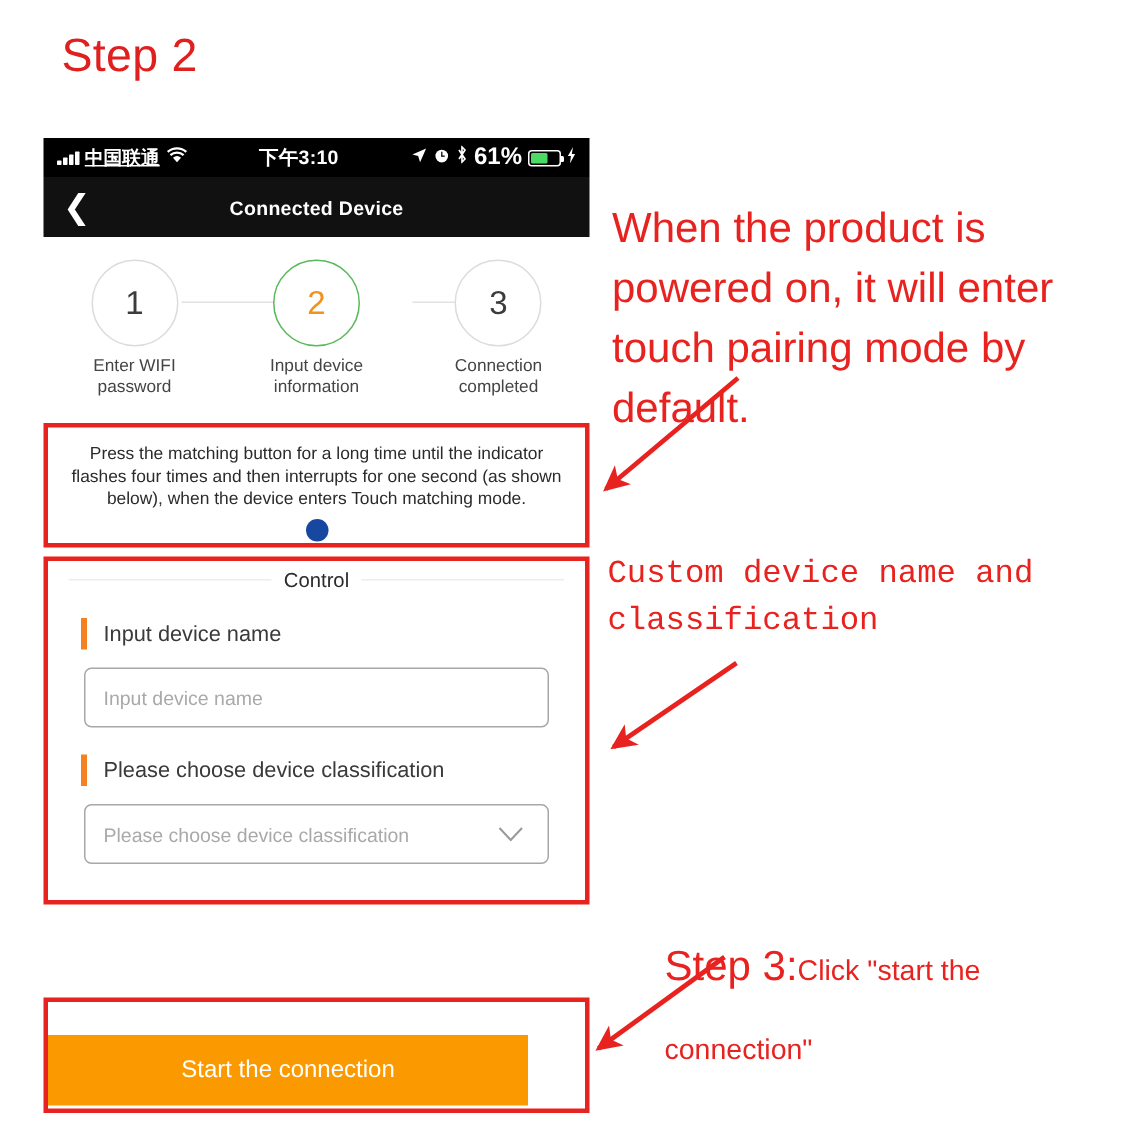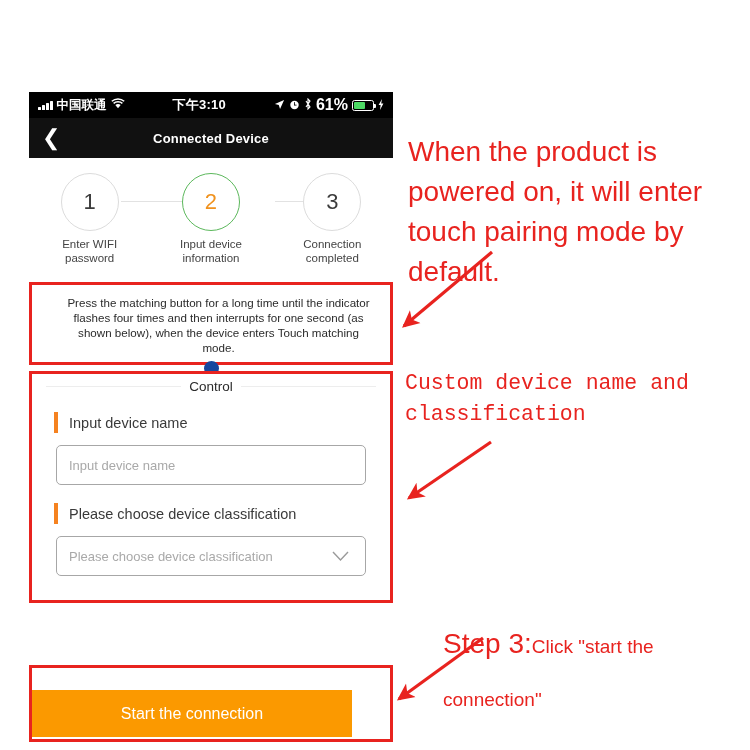--- a/index.html
+++ b/index.html
@@ -24,21 +24,21 @@
     width: 364px; height: 658px;
     background: #ffffff;
   }
 
   
   .statusbar {
     height: 26px; background: #000000; color: #ffffff;
     display: flex; align-items: center; padding: 0 9px;
     font-size: 12.5px; font-weight: bold;
   }
-  .sb-left { display: flex; align-items: center; gap: 4px; flex: 0 0 auto; }
+  .sb-left { display: flex; align-items: center; gap: 4px; flex: 0 0 auto; text-decoration: underline; }
   .sb-center { flex: 1; text-align: center; font-size: 13px; letter-spacing: .2px;}
   .sb-right { display: flex; align-items: center; gap: 4px; flex: 0 0 auto; font-size: 16px;}
   .signal { display: inline-flex; align-items: flex-end; gap: 1.5px; height: 9px; }
   .signal i { display: block; width: 2.5px; background: #fff; border-radius: .5px; }
   .signal i:nth-child(1){height:3px;} .signal i:nth-child(2){height:5px;}
   .signal i:nth-child(3){height:7px;} .signal i:nth-child(4){height:9px;}
   .carrier { font-size: 12.5px; }
   .battery {
     position: relative; width: 22px; height: 11px;
     border: 1.2px solid #fff; border-radius: 2.5px; padding: 1px;
@@ -85,21 +85,21 @@
   .sect .ln { flex:1; height:1px; background:#ededed; }
   .sect .txt { font-size: 13.5px; color:#2b2b2b; }
 
   
   .redbox { position:absolute; border: 3px solid #e8231f; background: #fff; }
   .rb1 { left: 29px; top: 282px; width: 364px; height: 83px; }
   .rb2 { left: 29px; top: 371px; width: 364px; height: 232px; }
   .rb3 { left: 29px; top: 665px; width: 364px; height: 77px; }
 
   .explain-text {
-    padding: 10px 14px 0 29px; text-align:center;
+    padding: 10px 14px 0 14px; text-align:center;
     font-size: 11.6px; line-height: 15px; color:#2b2b2b;
   }
   .dot {
     width: 15px; height: 15px; border-radius:50%;
     background:#17479e; margin: 6px auto 0 auto;
   }
 
   
   .control-inner { padding: 4px 6px 0 6px; border-radius: 14px; }
   .field-label { display:flex; align-items:center; margin: 18px 0 0 16px; }
@@ -129,20 +129,21 @@
   .note3 .big { font-size: 28px; }
   .note3 .small { font-size: 19px; }
 
   svg.arrow { position:absolute; left:0; top:0; width:750px; height:750px; pointer-events:none; }
 </style>
 </head>
 <body>
 
 <div id="root">
 
+  <div class="step-title">Step 2</div>
 
   <div class="phone">
 
     <div class="statusbar">
       <div class="sb-left">
         <span class="signal">
             <i></i>
             <i></i>
             <i></i>
             <i></i>

